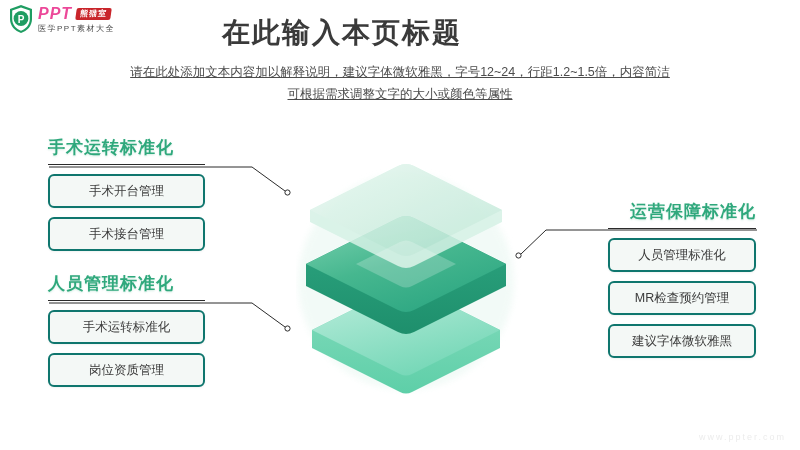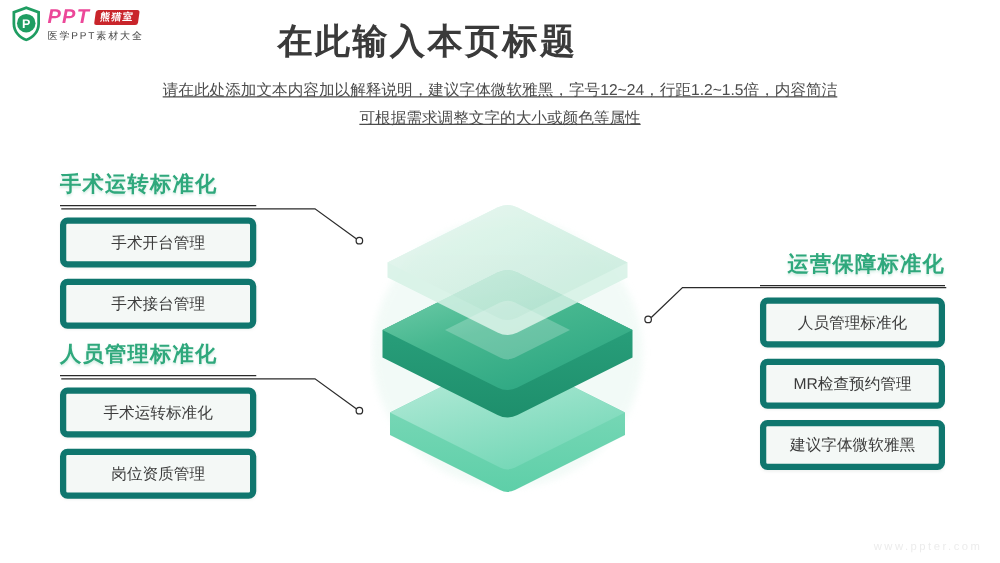--- a/index.html
+++ b/index.html
@@ -29,21 +29,21 @@
             font-size:12.5px;color:#4c4c4c;line-height:1.75;}
   .subtitle div{white-space:nowrap;text-decoration:underline;}
 
   
   .group{position:absolute;}
   .group-head{font-size:17px;font-weight:bold;color:#2fa87c;letter-spacing:1px;
               text-shadow:0 1px 2px rgba(47,168,124,.22);}
   .group-rule{height:1px;background:#2b2b2b;margin-top:5px;}
   .chip{
     margin-top:9px;height:30px;line-height:30px;text-align:center;
-    background:#f4f8f6;border:5px solid #0f766e;border-radius:6px;
+    background:#f4f8f6;border:2px solid #0f766e;border-radius:6px;
     font-size:12.5px;color:#3b3b3b;
     box-shadow:0 1px 2px rgba(120,140,130,.10);
   }
 
   #grp-surgery{left:48px;top:136px;width:157px;}
   #grp-staff{left:48px;top:272px;width:157px;}
   #grp-ops{left:608px;top:200px;width:148px;}
   #grp-ops .group-head{text-align:right;}
 
   

